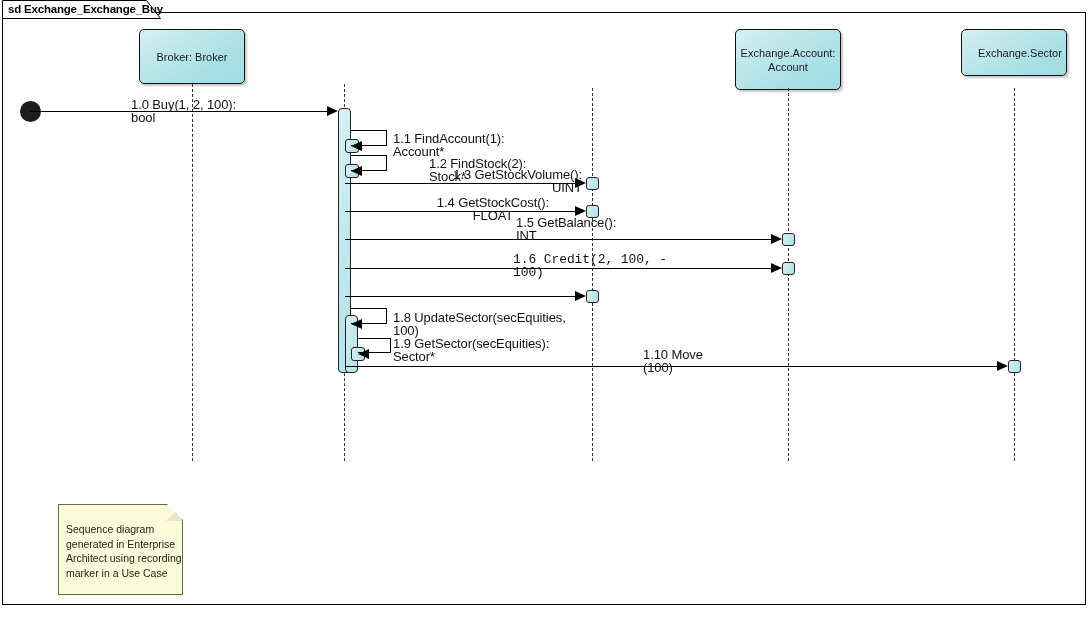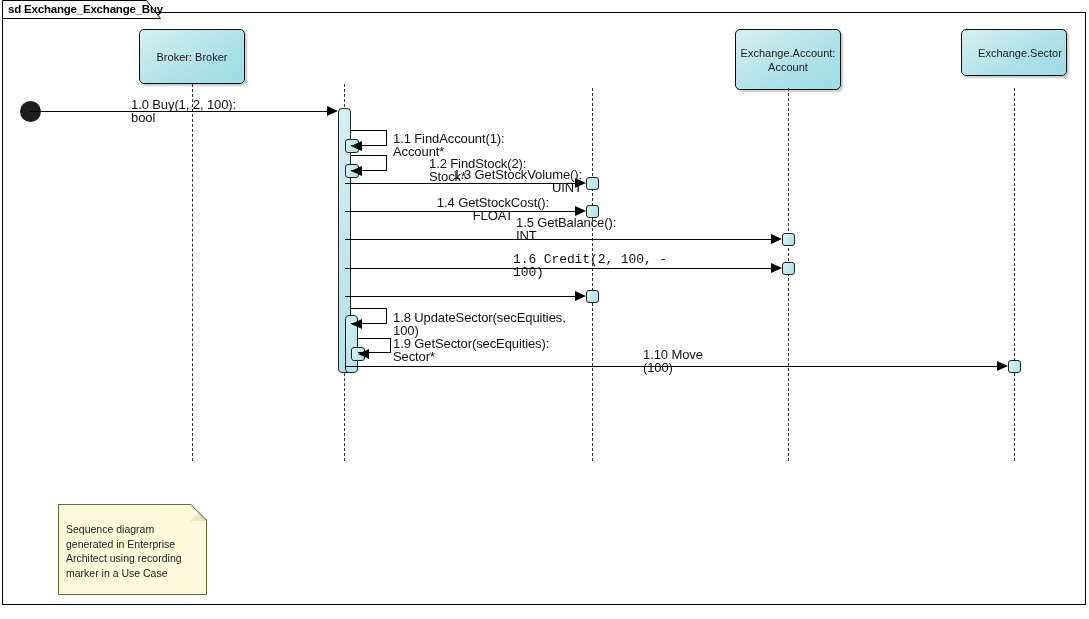--- a/index.html
+++ b/index.html
@@ -136,21 +136,21 @@
   <div class="self-path" style="left:358px;top:338px;width:33px;height:15px;"></div>
   <div class="arrow-l" style="left:358px;top:349px;"></div>
   <div class="msg-label" style="left:393px;top:337px;">1.9 GetSector(secEquities):
 Sector*</div>
 
   <div class="msg-line" style="left:345px;top:366px;width:654px;"></div>
   <div class="arrow-r" style="left:997px;top:361px;"></div>
   <div class="msg-label" style="left:643px;top:348px;">1.10 Move
 (100)</div>
 
-  <div class="note" style="left:58px;top:504px;width:149px;height:91px;">
+  <div class="note" style="left:58px;top:504px;width:125px;height:91px;">
     <div class="note-fold" style="right:0;top:0;"></div>
     <div class="note-fold-line" style="left:133px;top:0px;"></div>
     <div class="note-text" style="left:7px;top:17px;width:138px;">Sequence diagram
 generated in Enterprise
 Architect using recording
 marker in a Use Case</div>
   </div>
 
 </div>
 

